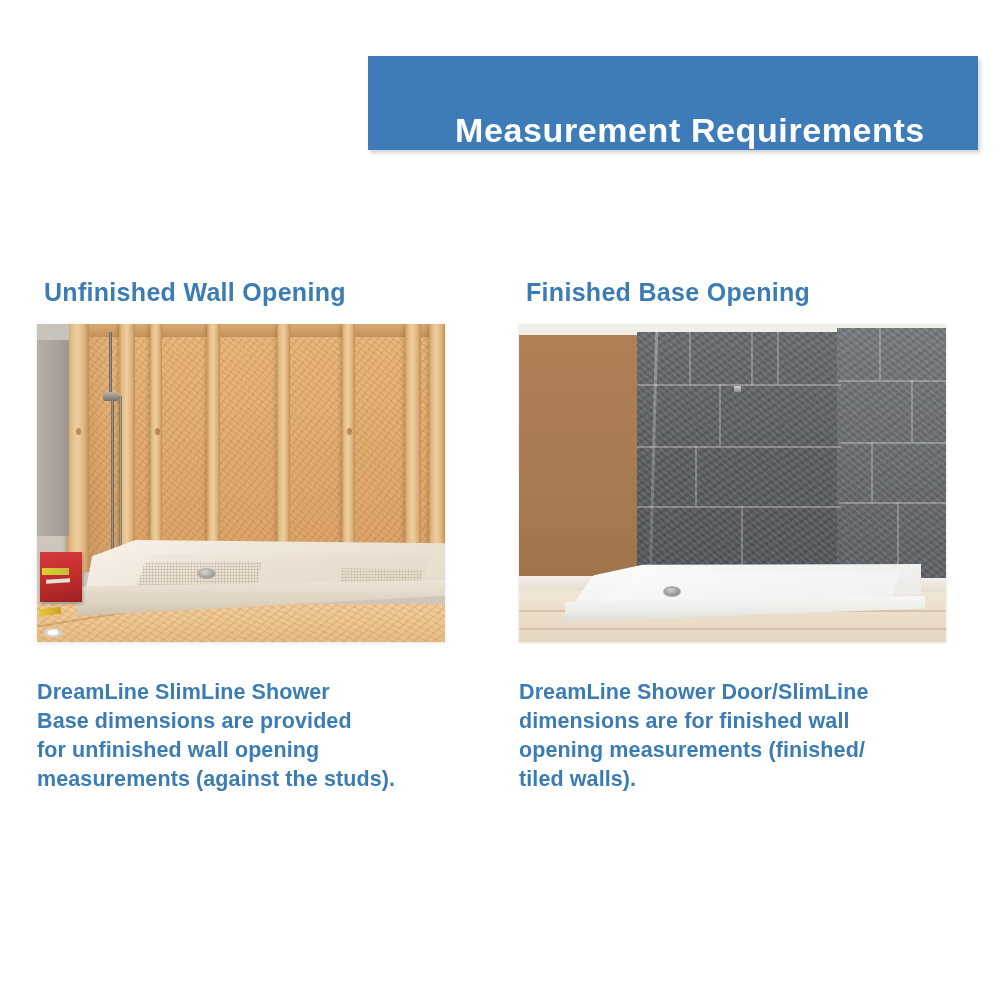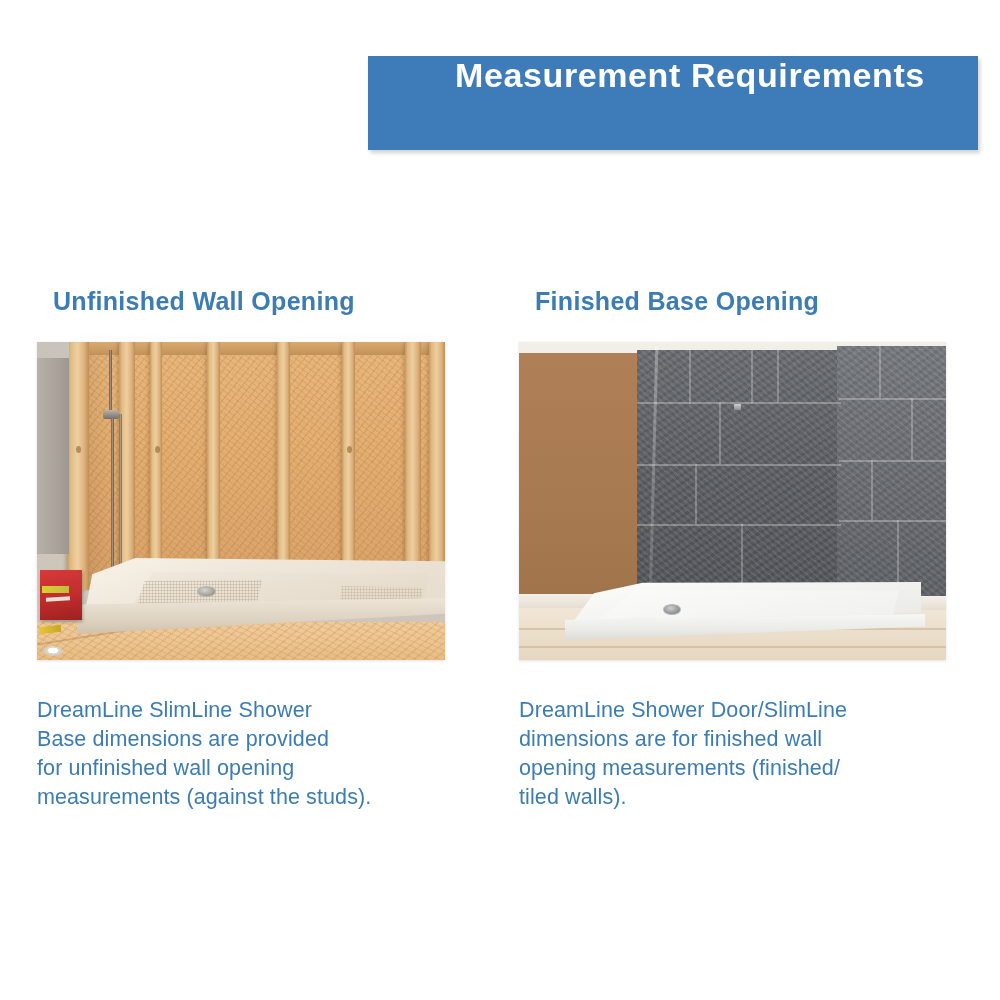--- a/index.html
+++ b/index.html
@@ -18,21 +18,21 @@
   
   #header-banner {
     position: absolute;
     left: 368px;
     top: 56px;
     width: 610px;
     height: 94px;
     background: #3d7cb8;
     box-shadow: 2px 3px 4px rgba(0,0,0,0.18);
     display: flex;
-    align-items: flex-start;
+    align-items: flex-end;
     justify-content: center;
   }
   #header-banner .banner-text {
     color: #ffffff;
     font-size: 34px;
     font-weight: bold;
     letter-spacing: 0.6px;
     white-space: nowrap;
     text-align: center;
     width: 100%;
@@ -46,41 +46,41 @@
     top: 266px;
   }
   #column-unfinished { left: 37px; width: 420px; }
   #column-finished   { left: 519px; width: 430px; }
 
   .column-heading {
     color: #3b7cb5;
     font-size: 25px;
     font-weight: bold;
     letter-spacing: 0.3px;
-    margin: 16px;
+    margin: 7px;
     height: 44px;
     line-height: 38px;
     white-space: nowrap;
   }
 
   .photo-frame {
     position: relative;
     width: 408px;
     height: 318px;
     overflow: hidden;
     background: #cfc6bb;
     box-shadow: 0 1px 3px rgba(0,0,0,0.12);
   }
   #photo-finished { width: 427px; }
 
   .caption {
     margin-top: 36px;
     color: #3b7cb5;
     font-size: 21.5px;
-    font-weight: normal;
+    font-weight: bold;
     line-height: 29px;
     letter-spacing: 0.1px;
     white-space: pre-line;
   }
 
   
   .lp-drywall {
     position: absolute; left: 0; top: 0; width: 32px; height: 212px;
     background: linear-gradient(90deg,#b6b0a8 0%, #a9a39b 60%, #9d978f 100%);
   }

